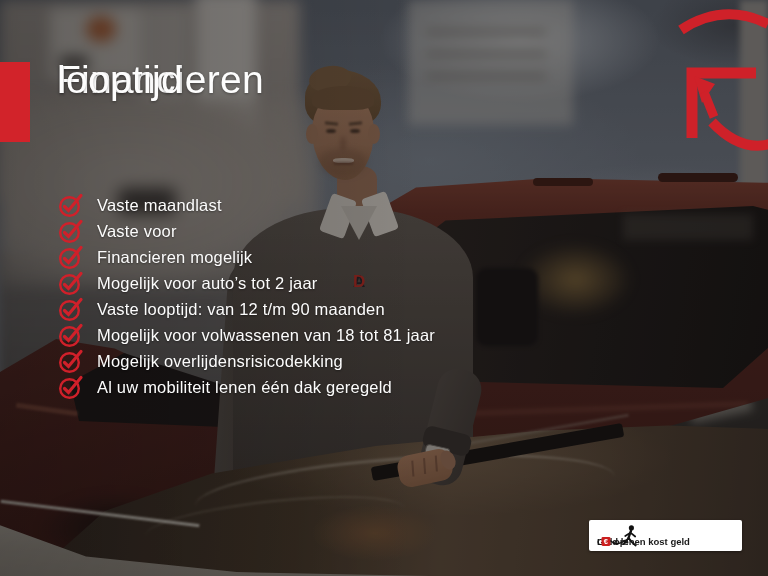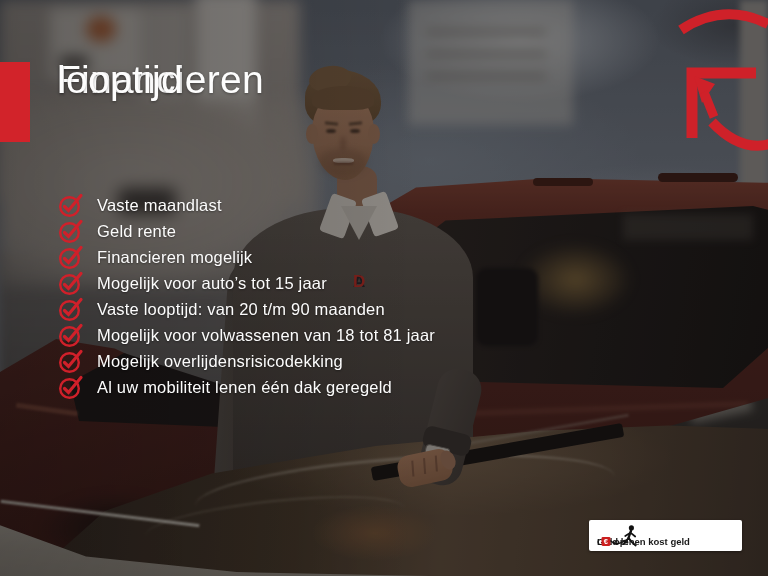--- a/index.html
+++ b/index.html
@@ -273,42 +273,42 @@
             <circle cx="11.5" cy="14.5" r="9.3" stroke="#d0202a" stroke-width="2.4" fill="none"></circle>
             <path d="M 6.5 14.5 L 10.5 18.5 L 23 3.5" stroke="#d0202a" stroke-width="3.2" fill="none" stroke-linecap="round"></path>
           </svg>
         <span class="lbl">Vaste maandlast</span>
       </div>
       <div class="feat">
         <svg width="26" height="26" viewBox="0 0 26 26">
             <circle cx="11.5" cy="14.5" r="9.3" stroke="#d0202a" stroke-width="2.4" fill="none"></circle>
             <path d="M 6.5 14.5 L 10.5 18.5 L 23 3.5" stroke="#d0202a" stroke-width="3.2" fill="none" stroke-linecap="round"></path>
           </svg>
-        <span class="lbl">Geld rente</span>
+        <span class="lbl">Vaste voor</span>
       </div>
       <div class="feat">
         <svg width="26" height="26" viewBox="0 0 26 26">
             <circle cx="11.5" cy="14.5" r="9.3" stroke="#d0202a" stroke-width="2.4" fill="none"></circle>
             <path d="M 6.5 14.5 L 10.5 18.5 L 23 3.5" stroke="#d0202a" stroke-width="3.2" fill="none" stroke-linecap="round"></path>
           </svg>
         <span class="lbl">Financieren mogelijk</span>
       </div>
       <div class="feat">
         <svg width="26" height="26" viewBox="0 0 26 26">
             <circle cx="11.5" cy="14.5" r="9.3" stroke="#d0202a" stroke-width="2.4" fill="none"></circle>
             <path d="M 6.5 14.5 L 10.5 18.5 L 23 3.5" stroke="#d0202a" stroke-width="3.2" fill="none" stroke-linecap="round"></path>
           </svg>
-        <span class="lbl">Mogelijk voor auto’s tot 15 jaar</span>
-      </div>
-      <div class="feat">
-        <svg width="26" height="26" viewBox="0 0 26 26">
-            <circle cx="11.5" cy="14.5" r="9.3" stroke="#d0202a" stroke-width="2.4" fill="none"></circle>
-            <path d="M 6.5 14.5 L 10.5 18.5 L 23 3.5" stroke="#d0202a" stroke-width="3.2" fill="none" stroke-linecap="round"></path>
-          </svg>
-        <span class="lbl">Vaste looptijd: van 20 t/m 90 maanden</span>
+        <span class="lbl">Mogelijk voor auto’s tot 2 jaar</span>
+      </div>
+      <div class="feat">
+        <svg width="26" height="26" viewBox="0 0 26 26">
+            <circle cx="11.5" cy="14.5" r="9.3" stroke="#d0202a" stroke-width="2.4" fill="none"></circle>
+            <path d="M 6.5 14.5 L 10.5 18.5 L 23 3.5" stroke="#d0202a" stroke-width="3.2" fill="none" stroke-linecap="round"></path>
+          </svg>
+        <span class="lbl">Vaste looptijd: van 12 t/m 90 maanden</span>
       </div>
       <div class="feat">
         <svg width="26" height="26" viewBox="0 0 26 26">
             <circle cx="11.5" cy="14.5" r="9.3" stroke="#d0202a" stroke-width="2.4" fill="none"></circle>
             <path d="M 6.5 14.5 L 10.5 18.5 L 23 3.5" stroke="#d0202a" stroke-width="3.2" fill="none" stroke-linecap="round"></path>
           </svg>
         <span class="lbl">Mogelijk voor volwassenen van 18 tot 81 jaar</span>
       </div>
       <div class="feat">
         <svg width="26" height="26" viewBox="0 0 26 26">

